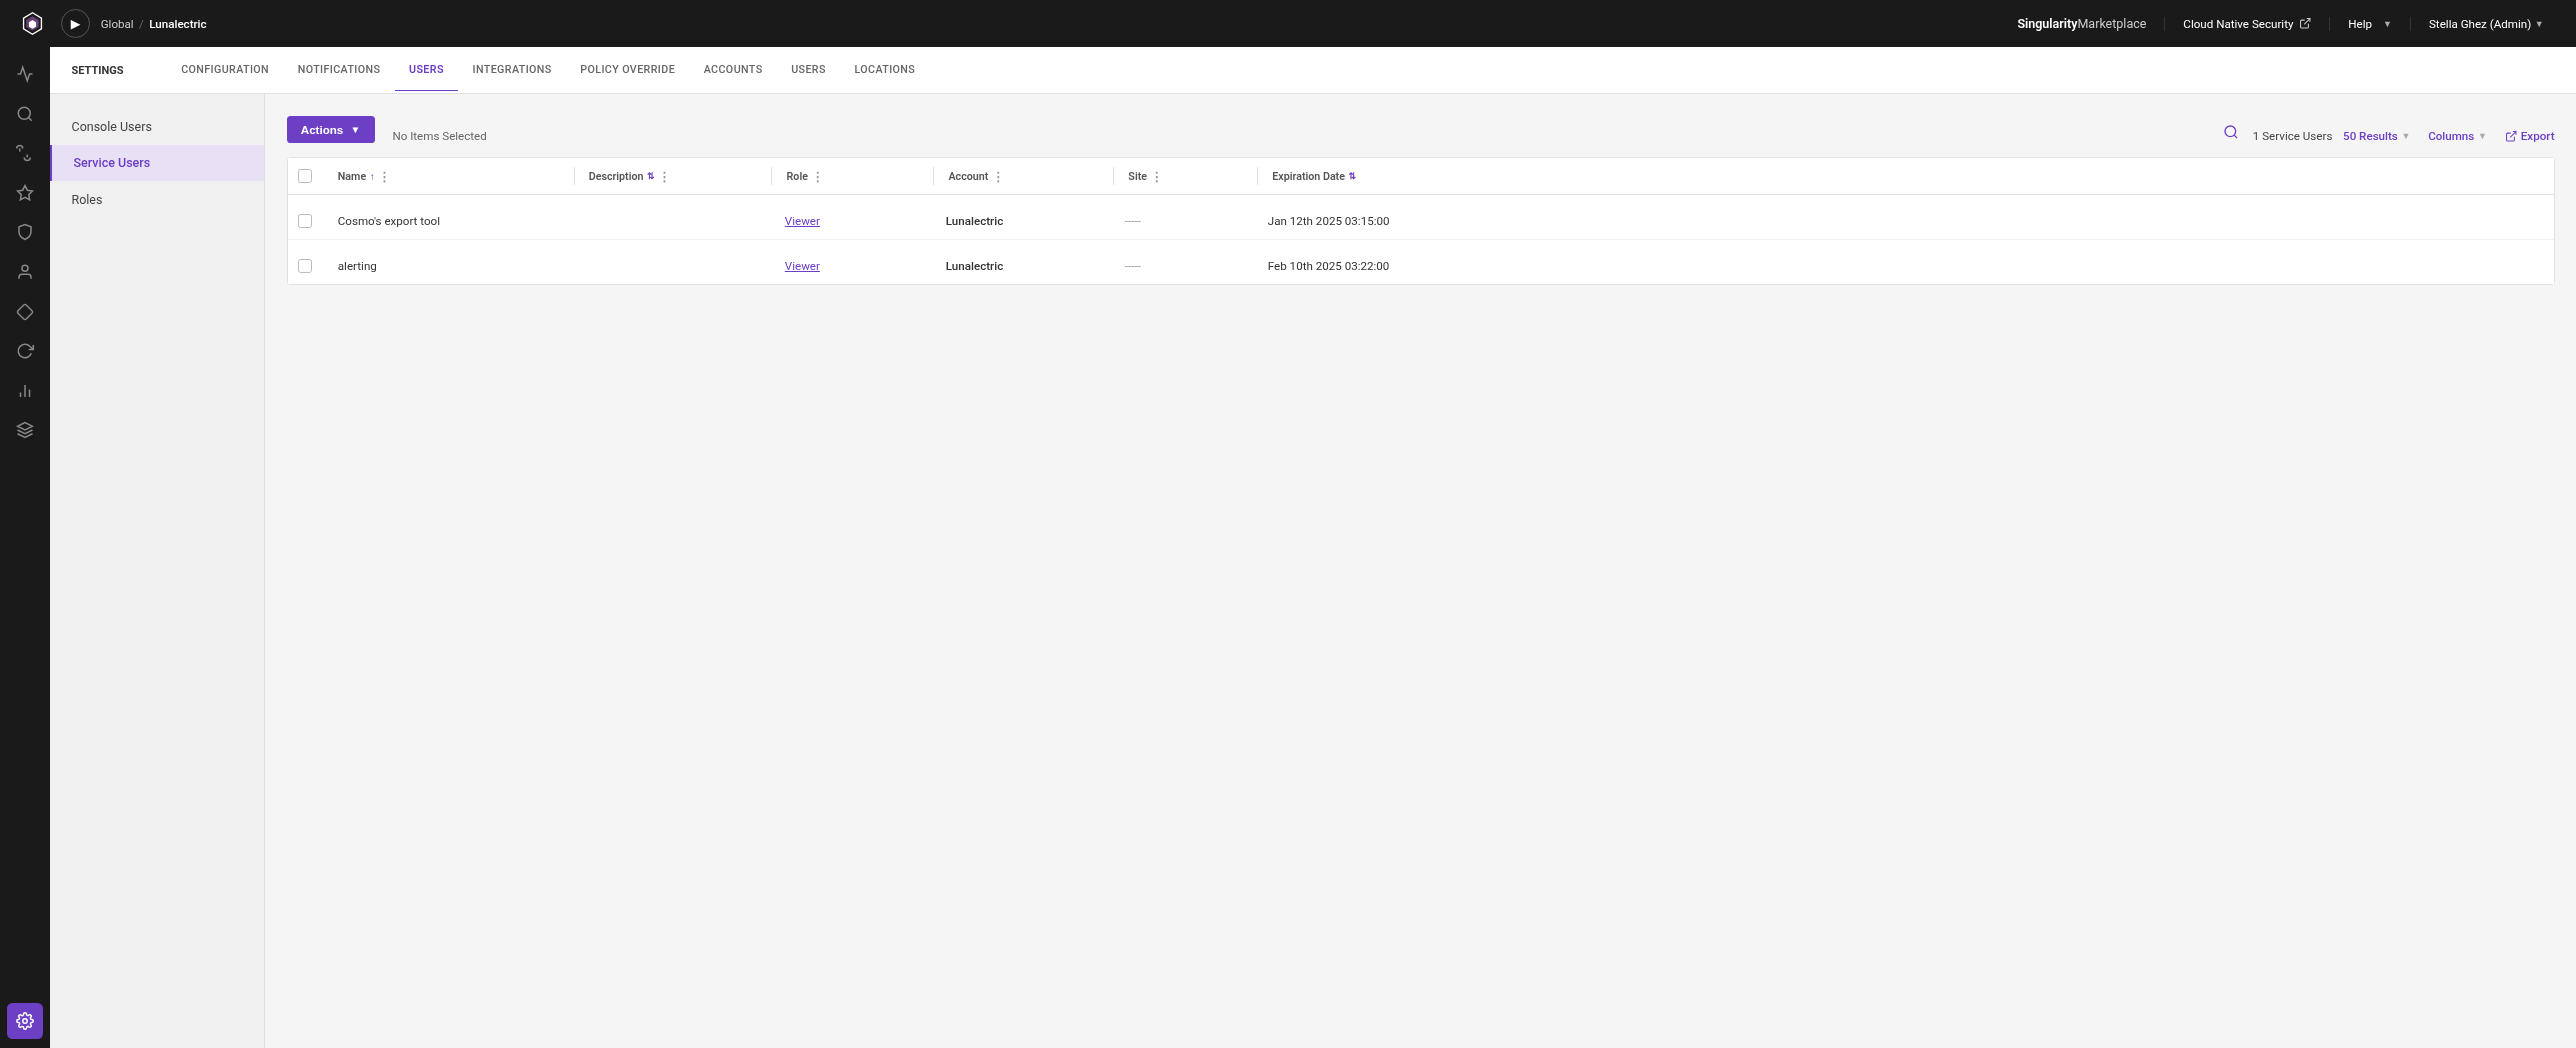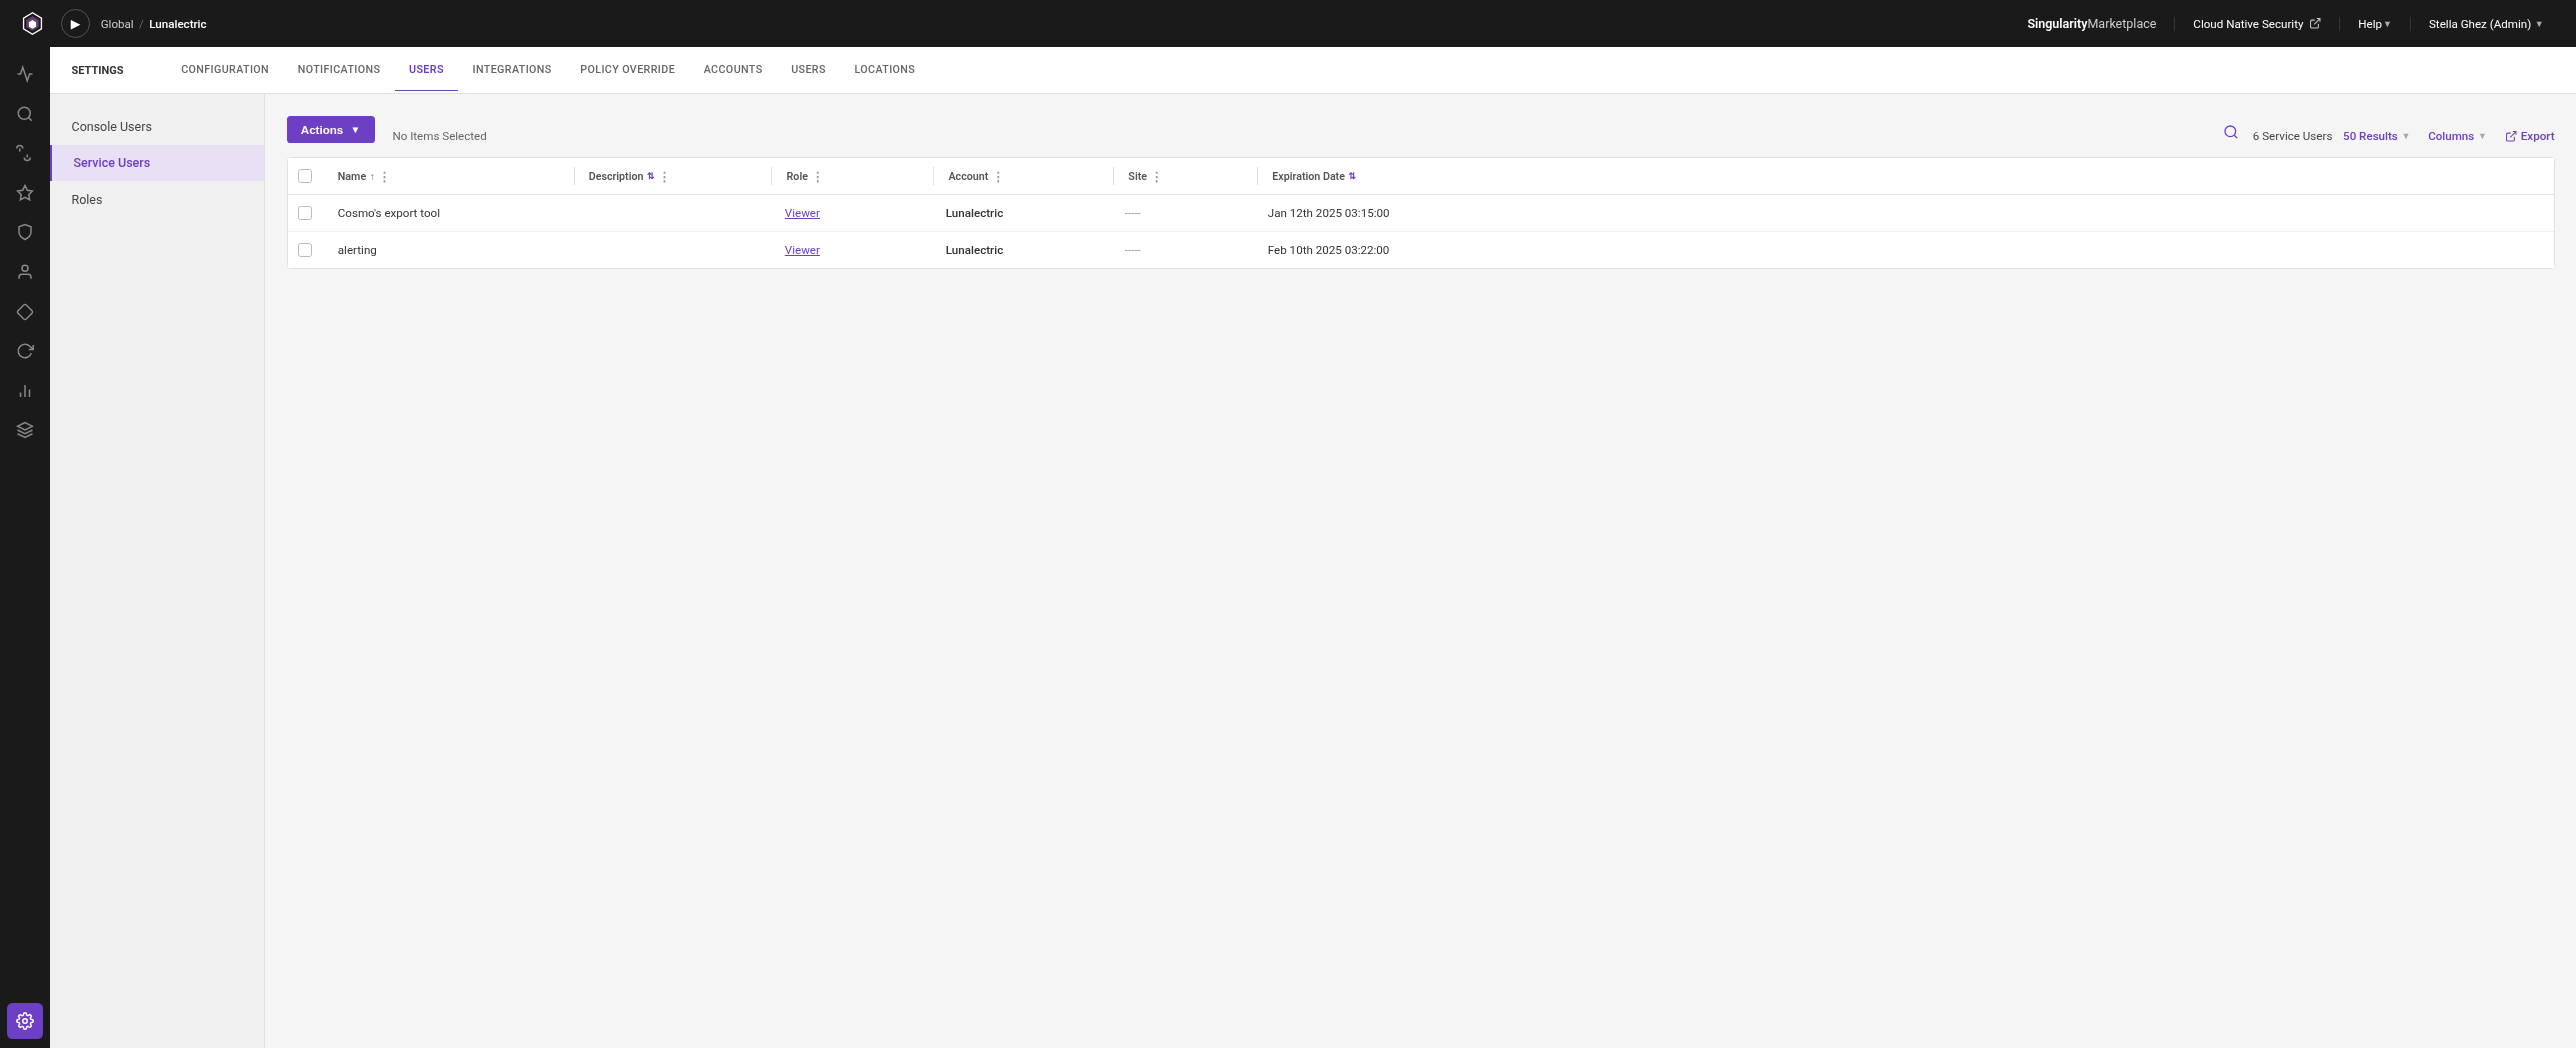--- a/index.html
+++ b/index.html
@@ -13,21 +13,21 @@
     .topnav-logo { width: 36px; height: 36px; display: flex; align-items: center; justify-content: center; margin-right: 10.7px; }
     .topnav-logo svg { width: 25px; height: 25px; }
     .topnav-play { width: 29px; height: 29px; border-radius: 50%; border: 1.8px solid #555; display: flex; align-items: center; justify-content: center; color: #fff; font-size: 12.5px; margin-right: 10.7px; cursor: pointer; }
     .topnav-breadcrumb { display: flex; align-items: center; gap: 5.4px; font-size: 11.6px; color: #ccc; }
     .topnav-breadcrumb .sep { color: #666; }
     .topnav-breadcrumb .current { color: #fff; font-weight: 500; }
     .topnav-spacer { flex: 1; }
     .topnav-marketplace { font-size: 12.5px; color: #ccc; margin-right: 0; padding: 0 18px; display: flex; align-items: center; }
     .topnav-marketplace span.s { color: #fff; font-weight: 600; }
     .topnav-cns { display: flex; align-items: center; gap: 5.4px; padding: 0 18px; border-left: 0.9px solid #333; border-right: 0.9px solid #333; color: #fff; font-size: 11.6px; cursor: pointer; }
-    .topnav-help { display: flex; align-items: center; gap: 1px; padding: 0 18px; border-right: 0.9px solid #333; color: #fff; font-size: 11.6px; cursor: pointer; }
+    .topnav-help { display: flex; align-items: center; gap: 11px; padding: 0 18px; border-right: 0.9px solid #333; color: #fff; font-size: 11.6px; cursor: pointer; }
     .topnav-user { display: flex; align-items: center; gap: 3.6px; padding: 0 18px; color: #fff; font-size: 11.6px; cursor: pointer; }
     .chevron-down { font-size: 9px; color: #aaa; }
 
     
     .layout { display: flex; height: calc(100vh - 47px); overflow: hidden; }
     .sidebar { width: 50px; background: #1a1a1a; display: flex; flex-direction: column; align-items: center; padding: 9px 0; gap: 3.6px; flex-shrink: 0; }
     .sidebar-icon { width: 36px; height: 36px; display: flex; align-items: center; justify-content: center; border-radius: 5.4px; cursor: pointer; color: #888; font-size: 16px; }
     .sidebar-icon.active { background: #6c3fc5; color: #fff; }
     .sidebar-spacer { flex: 1; }
 
@@ -74,21 +74,21 @@
     .th.role { flex: 0 0 161px; }
     .th.account { flex: 0 0 179px; }
     .th.site { flex: 0 0 143px; }
     .th.expiry { flex: 1; text-align: center; }
     .th-sort { color: #6c3fc5; font-size: 9.8px; }
     .th-dots { color: #999; font-size: 12.5px; cursor: pointer; }
     .th-sep { width: 0.9px; background: #e0e0e0; height: 18px; }
 
     .table-row { display: flex; align-items: center; border-bottom: 0.9px solid #f0f0f0; padding: 10.7px 0; background: #fff; }
     .table-row:last-child { border-bottom: none; }
-    .td { display: flex; align-items: center; font-size: 11.6px; color: #333; padding: 0 14.3px; flex: 1; }
+    .td { display: flex; align-items: center; font-size: 11.6px; color: #333; padding: 0 14.3px; flex: 1; margin-top: 8px; }
     .td.check { flex: 0 0 36px; padding: 0 10.7px; }
     .td.name { flex: 0 0 250px; font-weight: 400; }
     .td.desc { flex: 0 0 197px; }
     .td.role { flex: 0 0 161px; }
     .td.account { flex: 0 0 179px; font-weight: 500; }
     .td.site { flex: 0 0 143px; color: #999; }
     .td.expiry { flex: 1; }
     .role-link { color: #6c3fc5; text-decoration: underline; cursor: pointer; font-size: 11.6px; }
 
     
@@ -235,21 +235,21 @@
             <span class="arrow">▼</span>
           </button>
           <span class="no-items">No Items Selected</span>
           <div class="toolbar-spacer"></div>
           <div class="toolbar-search">
             <svg width="16" height="16" viewBox="0 0 24 24" fill="none" stroke="currentColor" stroke-width="2">
                 <circle cx="11" cy="11" r="8"></circle>
                 <line x1="21" y1="21" x2="16.65" y2="16.65"></line>
               </svg>
           </div>
-          <span class="service-count">6 Service Users</span>
+          <span class="service-count">1 Service Users</span>
           <div class="results-btn">
             <span>50 Results</span>
             <span class="chevron-down">▼</span>
           </div>
           <div class="columns-btn">
             <span>Columns</span>
             <span class="chevron-down">▼</span>
           </div>
           <div class="export-btn">
             <svg width="12.5" height="12.5" viewBox="0 0 24 24" fill="none" stroke="currentColor" stroke-width="2">

